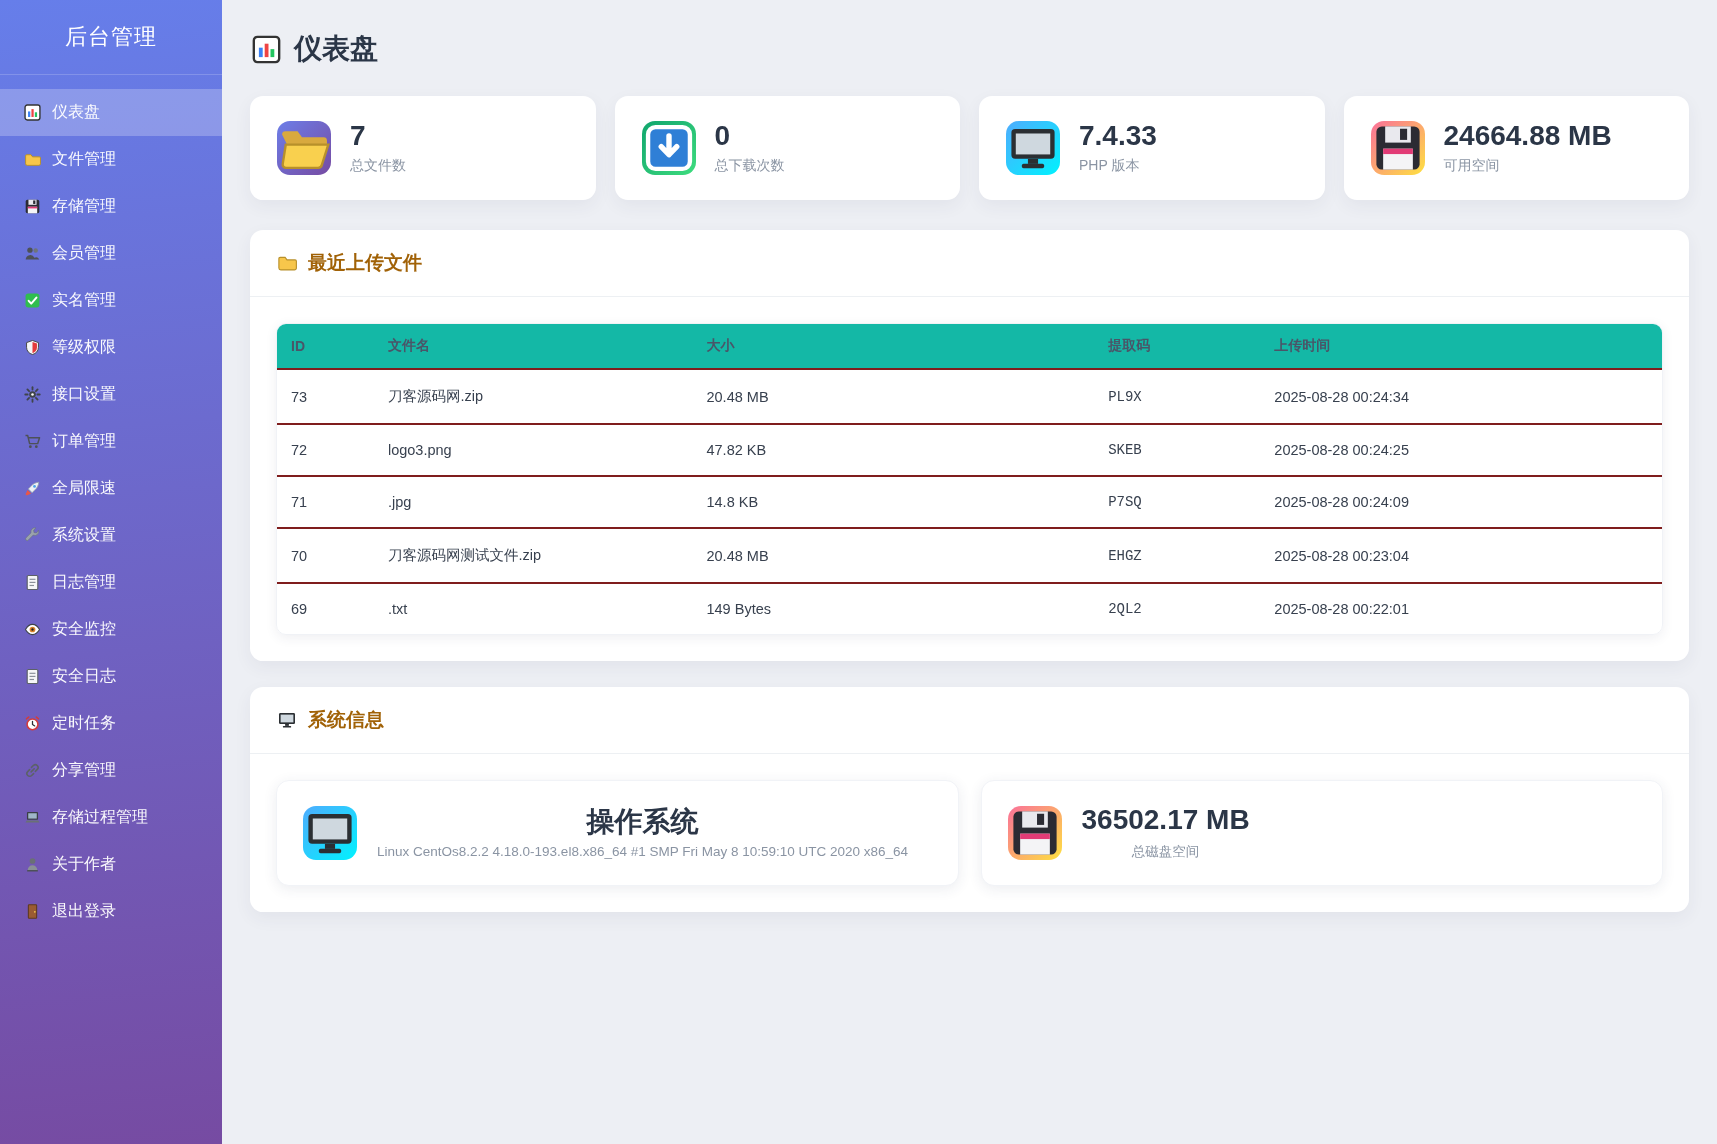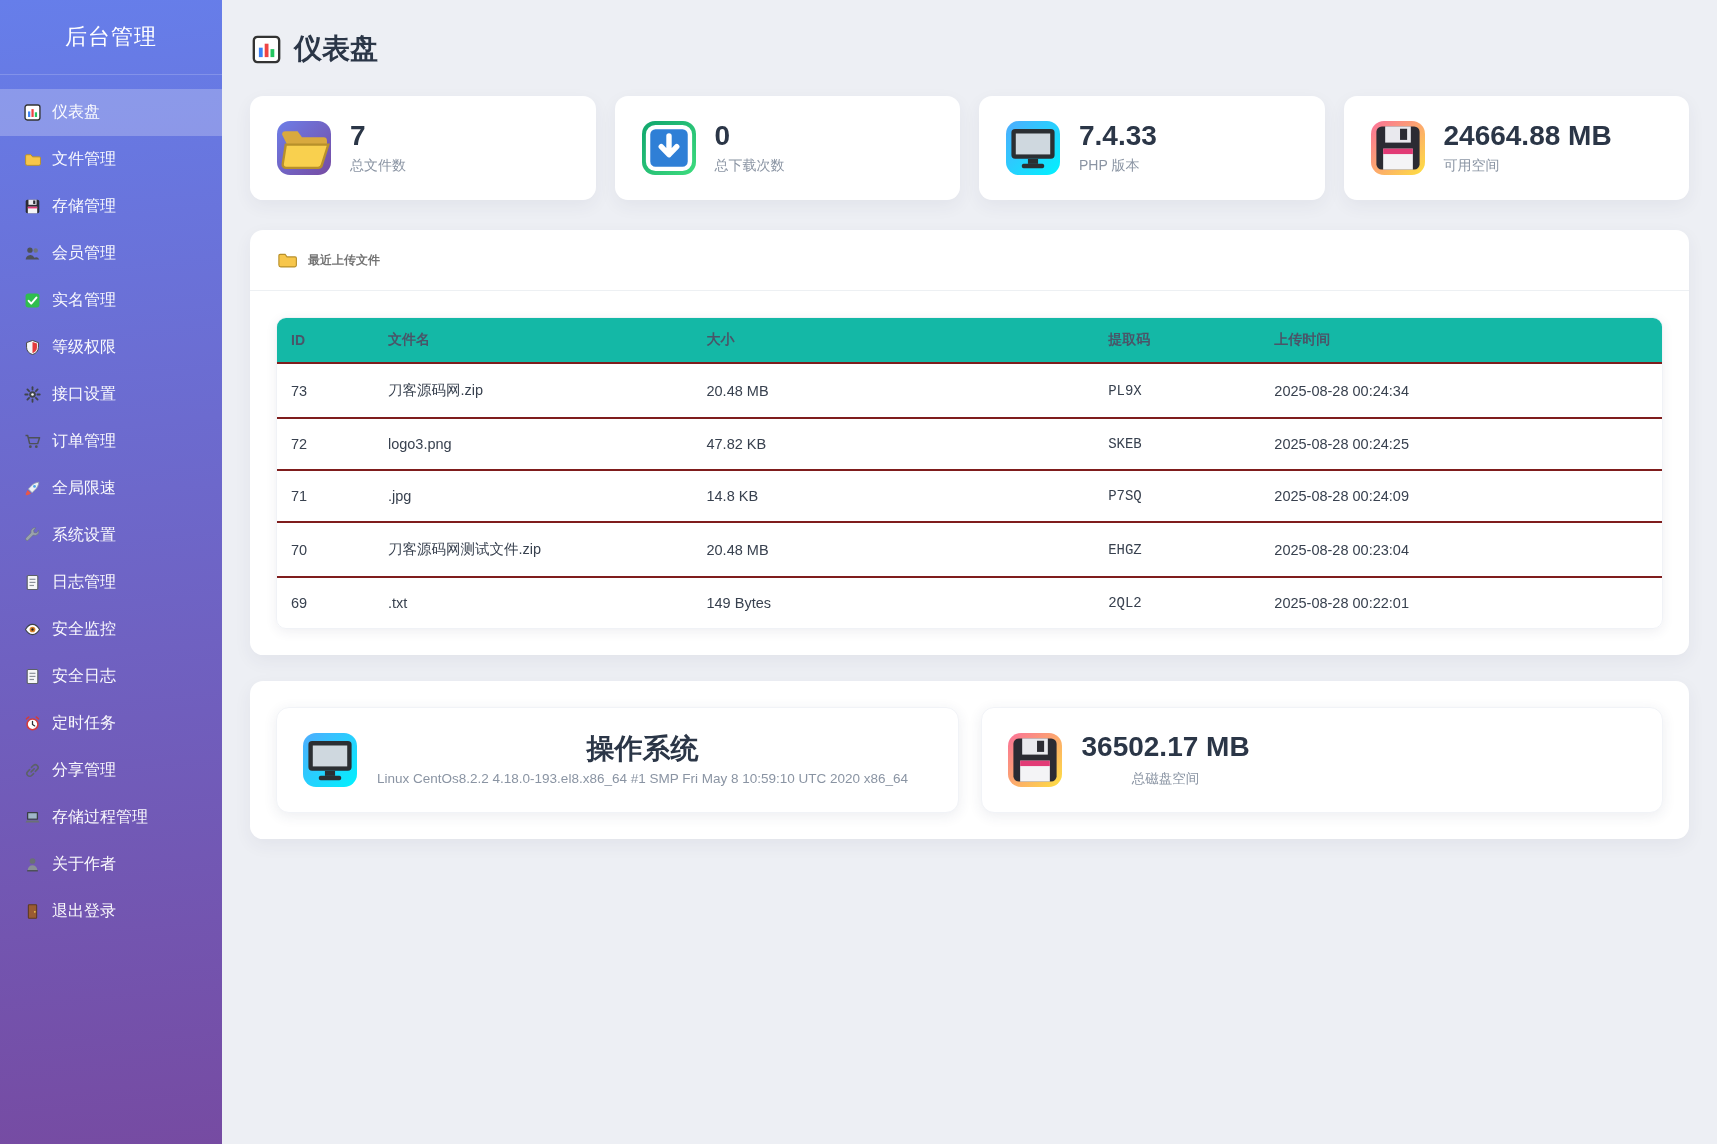--- a/index.html
+++ b/index.html
@@ -57,21 +57,21 @@
   }
   .stat-value { font-size: 28px; font-weight: bold; line-height: 1.05; color: #2b3647; }
   .stat-label { font-size: 14px; color: #8a94a3; margin-top: 7px; }
 
   .panel {
     background: #fff; border-radius: 13px; margin-bottom: 26px;
     box-shadow: 0 6px 18px rgba(45,55,90,0.06); overflow: hidden;
   }
   .panel-header {
     display: flex; align-items: center; gap: 11px;
-    padding: 20px 27px; font-size: 12px; font-weight: bold; color: #737373;
+    padding: 20px 27px; font-size: 19px; font-weight: bold; color: #a16207;
     border-bottom: 1px solid #edf0f3;
     text-align: center;
   }
   .panel-body { padding: 26px; }
 
   .table-card {
     border-radius: 10px; overflow: hidden;
     border: 1px solid #f0f2f6;
     box-shadow: 0 3px 12px rgba(45,55,90,0.08);
   }
@@ -454,20 +454,31 @@
     <td class="c-code">2QL2</td>
     <td class="c-time">2025-08-28 00:22:01</td>
   </tr>
 </tbody>
           </table>
         </div>
       </div>
     </section>
 
     <section class="panel">
+      <div class="panel-header">
+        <span class="icon icon-20">
+            <svg xmlns="http://www.w3.org/2000/svg" viewBox="0 0 16 16">
+              <rect x="1.6" y="2.4" width="12.8" height="8.8" rx="1.1" fill="#2b2f33"></rect>
+              <rect x="2.9" y="3.7" width="10.2" height="6.2" fill="#cfd8df"></rect>
+              <rect x="6.5" y="11.2" width="3" height="1.5" fill="#2b2f33"></rect>
+              <rect x="4.7" y="12.7" width="6.6" height="1.3" rx="0.5" fill="#2b2f33"></rect>
+            </svg>
+          </span>
+        <span>系统信息</span>
+      </div>
       <div class="panel-body">
         <div class="sys-grid">
           <div class="sys-card">
             <div class="grad-box icon" style="background: linear-gradient(135deg, rgb(79, 172, 254), rgb(0, 242, 254));">
                 <svg xmlns="http://www.w3.org/2000/svg" viewBox="0 0 16 16">
                   <rect x="1.6" y="2.4" width="12.8" height="8.8" rx="1.1" fill="#2b2f33"></rect>
                   <rect x="2.9" y="3.7" width="10.2" height="6.2" fill="#cfd8df"></rect>
                   <rect x="6.5" y="11.2" width="3" height="1.5" fill="#2b2f33"></rect>
                   <rect x="4.7" y="12.7" width="6.6" height="1.3" rx="0.5" fill="#2b2f33"></rect>
                 </svg>

